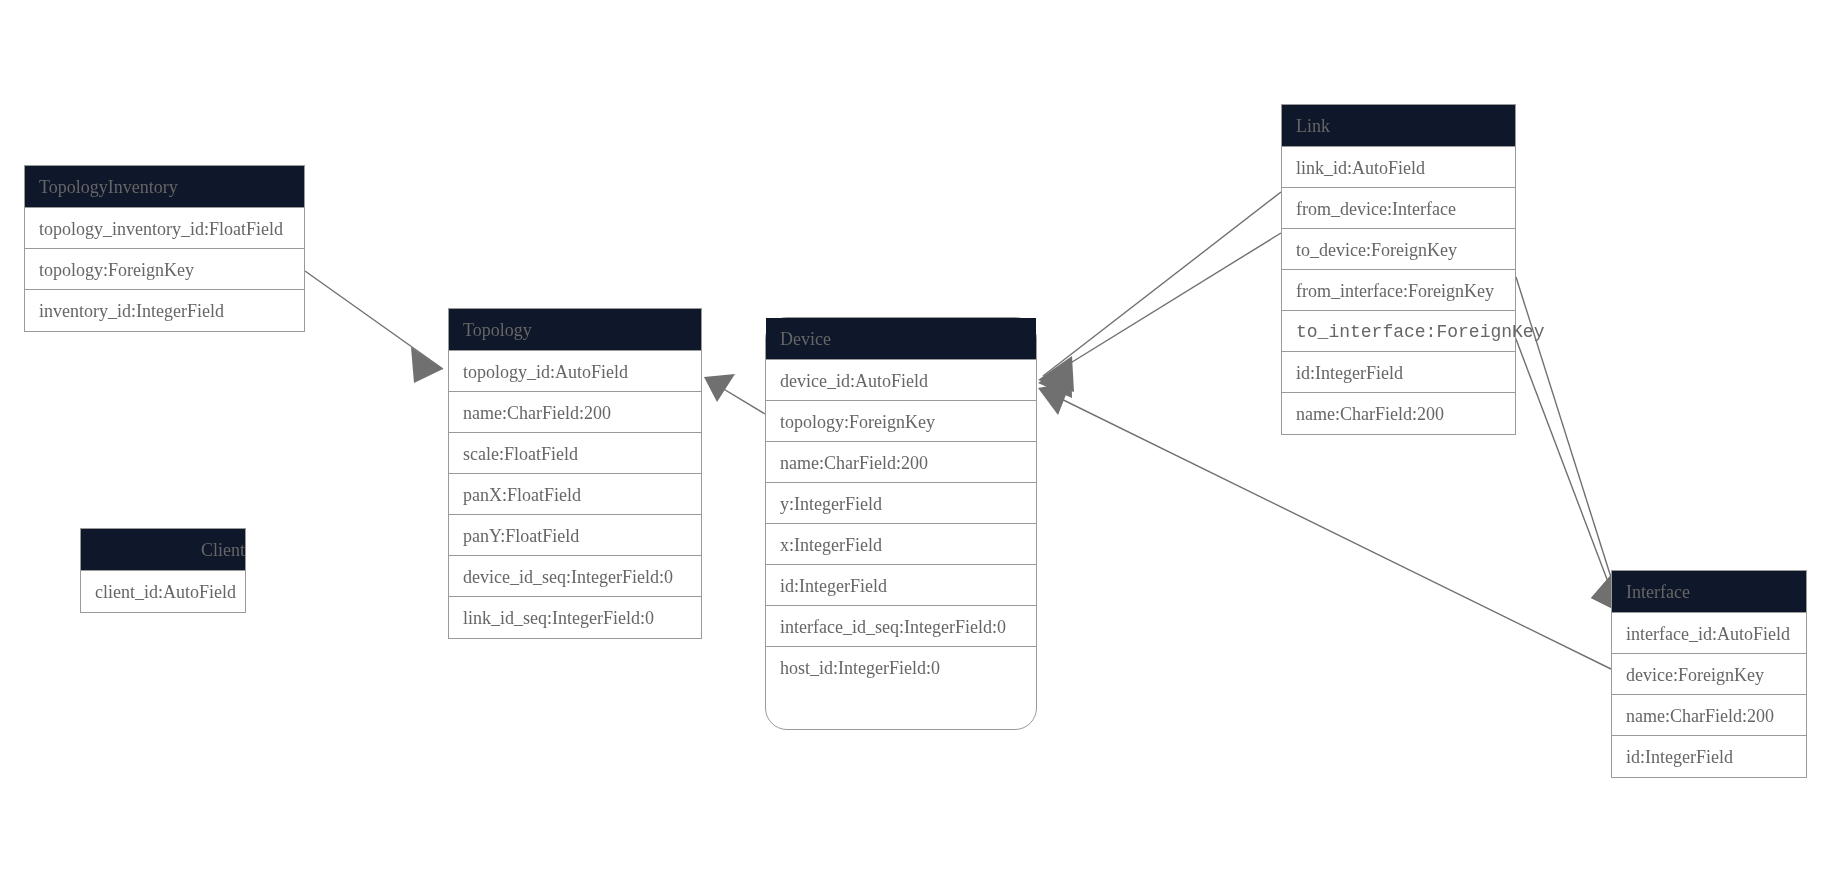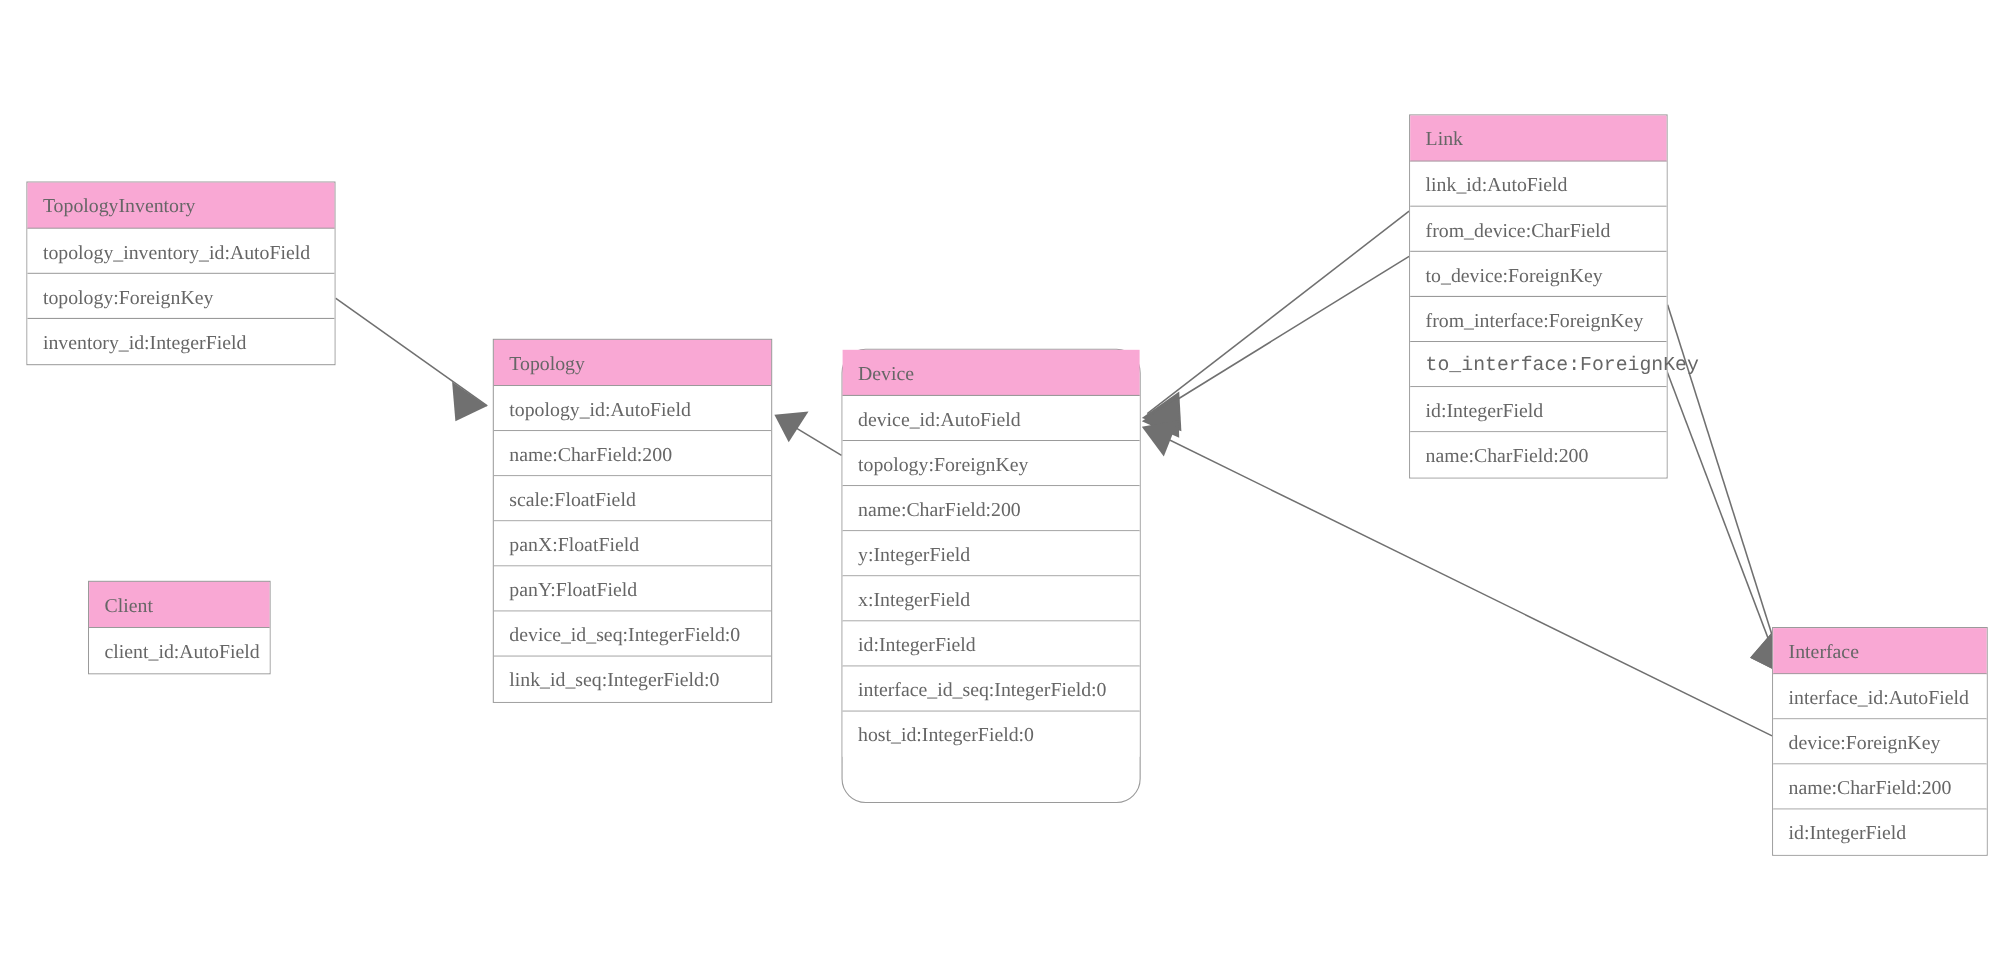--- a/index.html
+++ b/index.html
@@ -29,21 +29,21 @@
   }
   .entity {
     position: absolute;
     box-sizing: border-box;
     border: 1px solid #9a9a9a;
     background: #ffffff;
     z-index: 2;
   }
   .entity-header {
     box-sizing: border-box;
-    background: #f9a8d4;
+    background: #0f172a;
     border-bottom: 1px solid #9a9a9a;
     color: #666666;
     font-size: 18px;
     line-height: 1;
     padding: 12px 0 12px 14px;
     white-space: nowrap;
   }
   .entity-rows {
     display: block;
   }
@@ -102,27 +102,27 @@
       </g>
       <g>
         <path class="edge-line" d="M 1508,318 L 1619,611"></path>
         <path class="edge-arrow" d="M 1623,614 L 1591,598 L 1610,576 Z"></path>
       </g>
     </svg>
 
 <div class="entity" style="left: 24px; top: 165px; width: 281px; height: 167px;">
       <div class="entity-header" style="height: 42px;">TopologyInventory</div>
       <div class="entity-rows">
-        <div class="entity-row" style="height: 41px;">topology_inventory_id:AutoField</div>
+        <div class="entity-row" style="height: 41px;">topology_inventory_id:FloatField</div>
         <div class="entity-row" style="height: 41px;">topology:ForeignKey</div>
         <div class="entity-row" style="height: 41px;">inventory_id:IntegerField</div>
       </div>
     </div>
     <div class="entity" style="left: 80px; top: 528px; width: 166px; height: 85px;">
-      <div class="entity-header" style="height: 42px;">Client</div>
+      <div class="entity-header" style="height: 42px; text-align: right;">Client</div>
       <div class="entity-rows">
         <div class="entity-row" style="height: 41px;">client_id:AutoField</div>
       </div>
     </div>
     <div class="entity" style="left: 448px; top: 308px; width: 254px; height: 331px;">
       <div class="entity-header" style="height: 42px;">Topology</div>
       <div class="entity-rows">
         <div class="entity-row" style="height: 41px;">topology_id:AutoField</div>
         <div class="entity-row" style="height: 41px;">name:CharField:200</div>
         <div class="entity-row" style="height: 41px;">scale:FloatField</div>
@@ -142,21 +142,21 @@
         <div class="entity-row" style="height: 41px;">x:IntegerField</div>
         <div class="entity-row" style="height: 41px;">id:IntegerField</div>
         <div class="entity-row" style="height: 41px;">interface_id_seq:IntegerField:0</div>
         <div class="entity-row" style="height: 41px;">host_id:IntegerField:0</div>
       </div>
     </div>
     <div class="entity" style="left: 1281px; top: 104px; width: 235px; height: 331px;">
       <div class="entity-header" style="height: 42px;">Link</div>
       <div class="entity-rows">
         <div class="entity-row" style="height: 41px;">link_id:AutoField</div>
-        <div class="entity-row" style="height: 41px;">from_device:CharField</div>
+        <div class="entity-row" style="height: 41px;">from_device:Interface</div>
         <div class="entity-row" style="height: 41px;">to_device:ForeignKey</div>
         <div class="entity-row" style="height: 41px;">from_interface:ForeignKey</div>
         <div class="entity-row" style="height: 41px; font-family: Liberation Mono, monospace;">to_interface:ForeignKey</div>
         <div class="entity-row" style="height: 41px;">id:IntegerField</div>
         <div class="entity-row" style="height: 41px;">name:CharField:200</div>
       </div>
     </div>
     <div class="entity" style="left: 1611px; top: 570px; width: 196px; height: 208px;">
       <div class="entity-header" style="height: 42px;">Interface</div>
       <div class="entity-rows">

